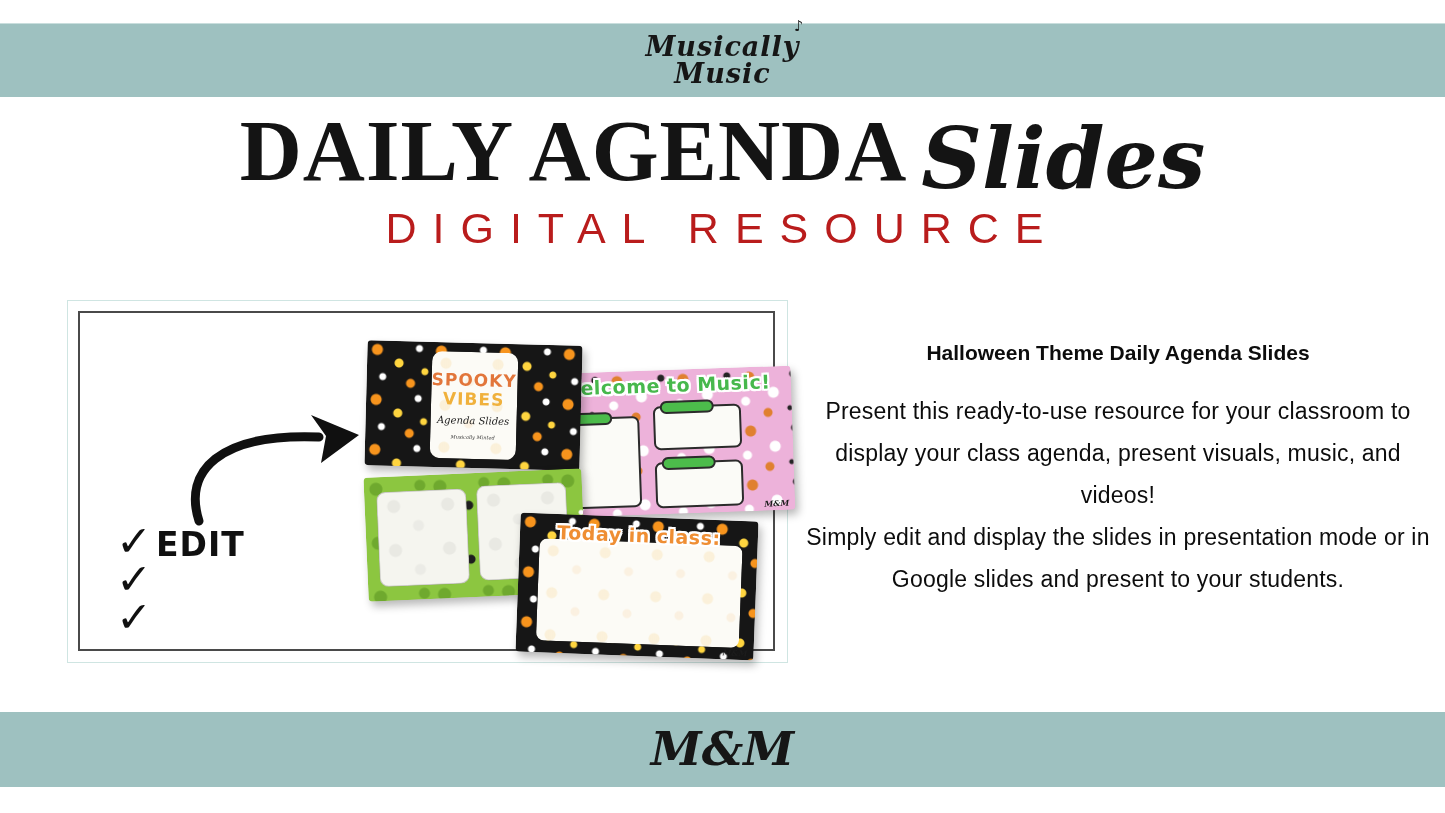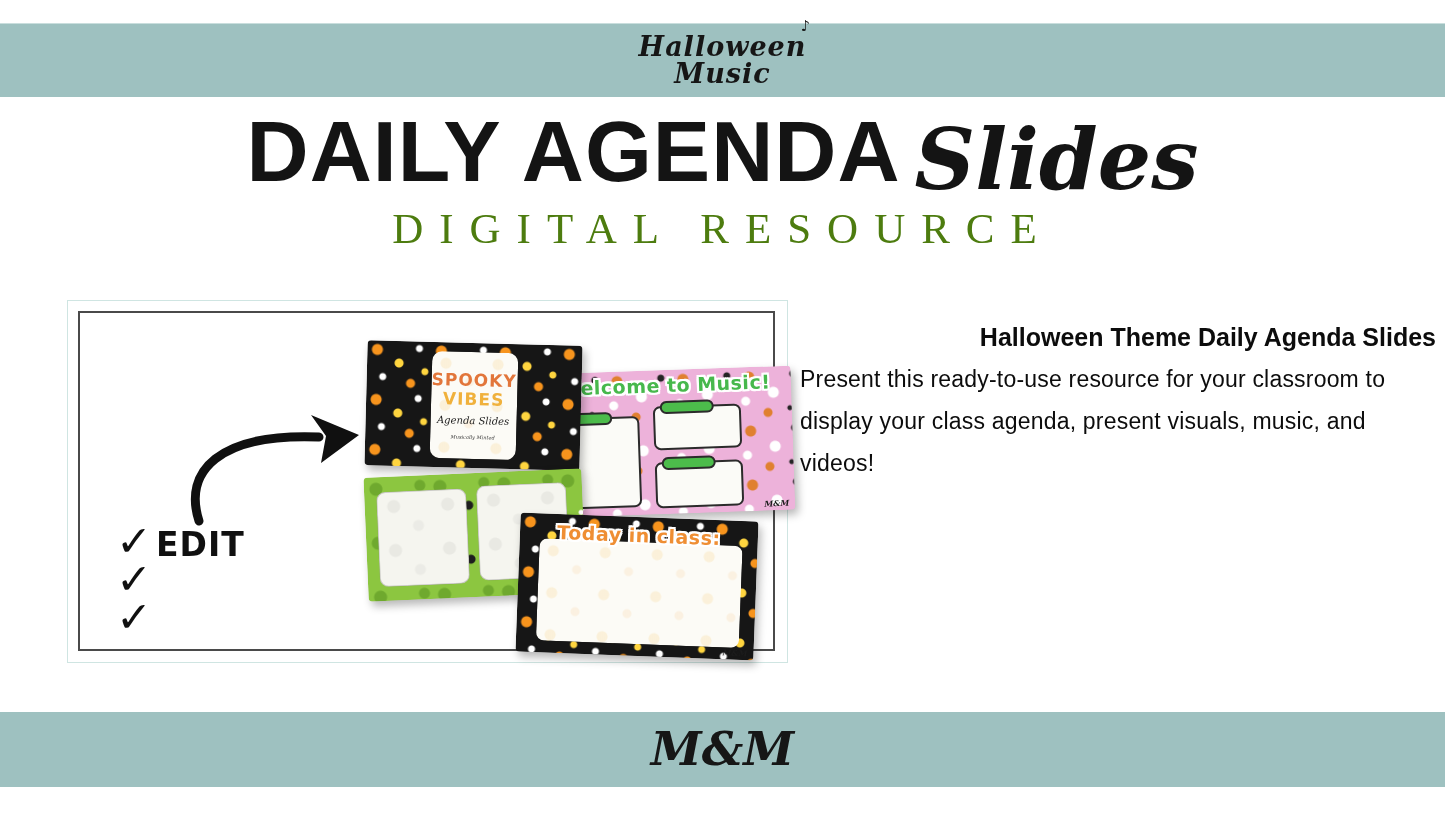--- a/index.html
+++ b/index.html
@@ -26,29 +26,29 @@
   }
   .mm-logo {
     width:100%; text-align:center; line-height:75px; font-size:46px;
     font-family:"DejaVu Serif", serif; font-style:italic; font-weight:700; color:#161616;
   }
 
   
   .title-block { position:absolute; top:108px; left:0; width:1445px; text-align:center; color:#141414; }
   .title-row { white-space:nowrap; line-height:1; }
   .title-main {
-    display:inline-block; font-family:Liberation Sans, sans-serif; font-weight:900;
+    display:inline-block; font-family:Liberation Serif, serif; font-weight:900;
     font-size:86px; letter-spacing:1px; vertical-align:baseline;
   }
   .title-script {
     display:inline-block; font-family:"DejaVu Serif", serif; font-style:italic;
     font-weight:700; font-size:84px; margin-left:14px; position:relative; top:8px;
   }
   .subtitle {
-    margin-top:10px; font-size:43px; letter-spacing:16px; font-weight:400; color:#4d7c0f;font-family:Liberation Serif, serif;
+    margin-top:10px; font-size:43px; letter-spacing:16px; font-weight:400; color:#b91c1c;
   }
 
   
   .preview-box {
     position:absolute; left:67px; top:300px; width:721px; height:363px;
     background:#fff; border:1px solid #cfe5e2;
   }
   .preview-inner {
     position:absolute; left:10px; top:10px; right:12px; bottom:11px;
     border:2px solid #4a4a4a; background:#fff;
@@ -160,30 +160,30 @@
 
   .today-title {
     position:absolute; top:7px; left:0; right:0; text-align:center; z-index:2;
     font-family:"DejaVu Sans", sans-serif; font-weight:900; font-size:19px;
     letter-spacing:0.5px; color:#ef8e33;
   }
   .today-panel { position:absolute; left:20px; right:15px; top:25px; bottom:12px; border-radius:8px; }
 
   
   .description { position:absolute; left:800px; top:316px; width:636px; color:#0c0c0c; }
-  .desc-heading { margin:0; font-size:25px; font-weight:700; text-align:right; line-height:42px; }
-  .description p { margin:0; font-size:23px; line-height:42px; font-weight:400; letter-spacing:0.2px; }
+  .desc-heading { margin:16px; font-size:21px; font-weight:700; text-align:center; line-height:42px; }
+  .description p { margin:0; font-size:23px; line-height:42px; font-weight:400; letter-spacing:0.2px;text-align:center; }
 </style>
 </head>
 <body>
 
 <div class="bar top-bar">
   <div class="brand-logo">
     <span class="brand-note">♪</span>
-    <div class="brand-line">Halloween</div>
+    <div class="brand-line">Musically</div>
     <div class="brand-line">Music</div>
   </div>
 </div>
 
 <div class="title-block">
   <div class="title-row">
     <span class="title-main">DAILY AGENDA</span><span class="title-script">Slides</span>
   </div>
   <div class="subtitle">DIGITAL RESOURCE</div>
 </div>
@@ -242,17 +242,18 @@
       <div class="today-panel panel-faint"></div>
       <div class="signature">M&amp;M</div>
     </div>
 
   </div>
 </div>
 
 <div class="description">
   <h3 class="desc-heading">Halloween Theme Daily Agenda Slides</h3>
   <p>Present this ready-to-use resource for your classroom to display your class agenda, present visuals, music, and videos!</p>
+  <p>Simply edit and display the slides in presentation mode or in Google slides and present to your students.</p>
 </div>
 
 <div class="bar bottom-bar">
   <div class="mm-logo">M&amp;M</div>
 </div>
 
 </body></html>

